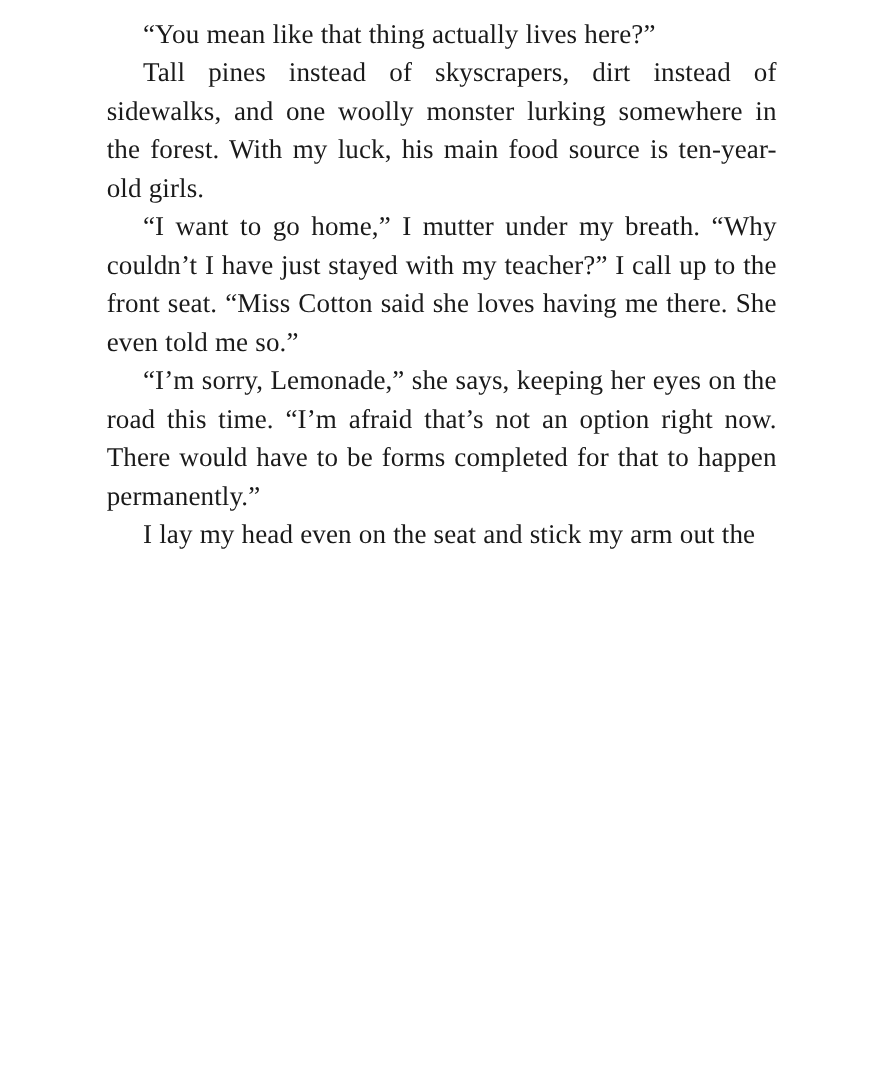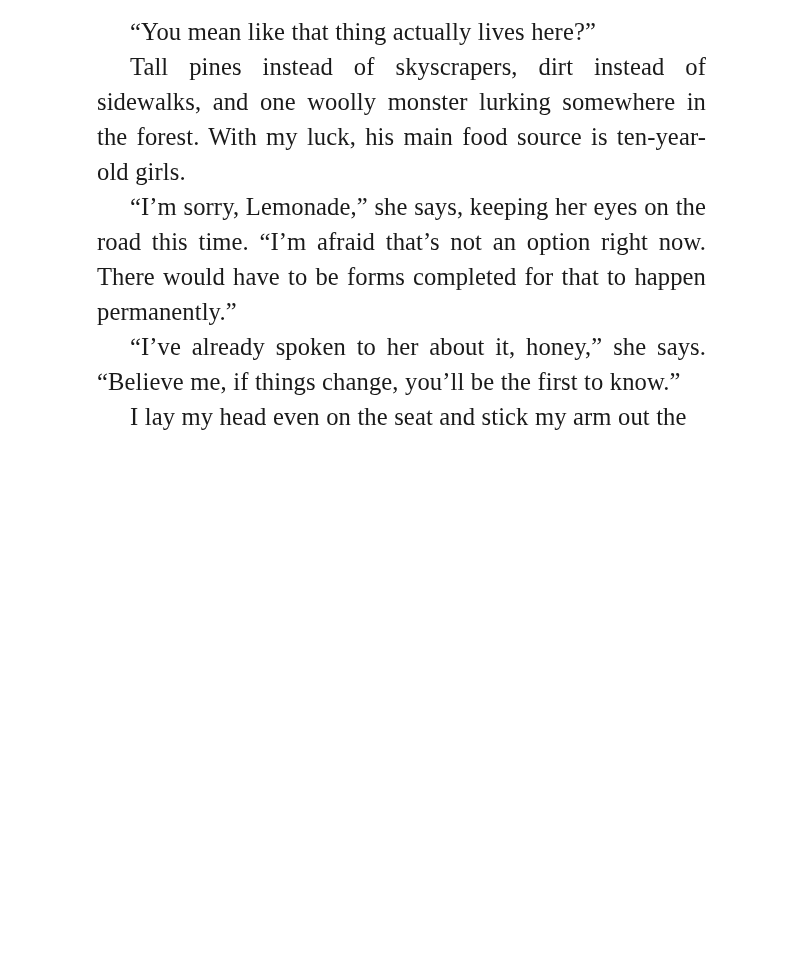--- a/index.html
+++ b/index.html
@@ -49,18 +49,18 @@
   }
 </style>
 </head>
 <body>
 
 <div class="page">
   <div class="text-column">
 
     <p class="para">“You mean like that thing actually lives here?”</p>
     <p class="para">Tall pines instead of skyscrapers, dirt instead of sidewalks, and one woolly monster lurking somewhere in the forest. With my luck, his main food source is ten-year-old girls.</p>
+    <p class="para">“I want to go home,” I mutter under my breath. “Why couldn’t I have just stayed with my teacher?” I call up to the front seat. “Miss Cotton said she loves having me there. She even told me so.”</p>
     <p class="para">“I’m sorry, Lemonade,” she says, keeping her eyes on the road this time. “I’m afraid that’s not an option right now. There would have to be forms completed for that to happen permanently.”</p>
-    <p class="para">“I’ve already spoken to her about it, honey,” she says. “Believe me, if things change, you’ll be the first to know.”</p>
     <p class="para clipped">I lay my head even on the seat and stick my arm out the</p>
 
   </div>
 </div>
 
 </body></html>

